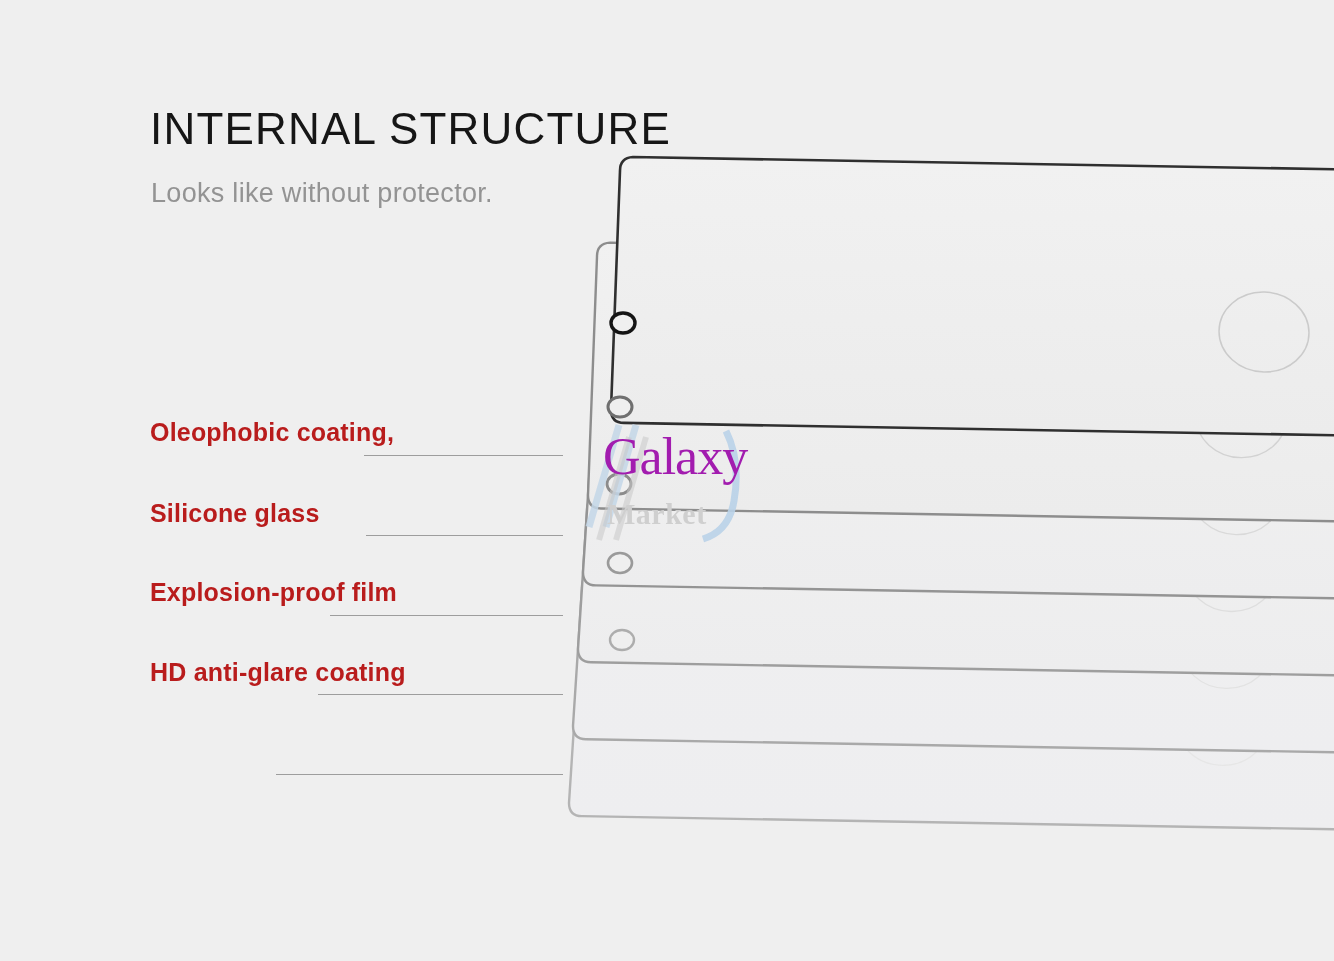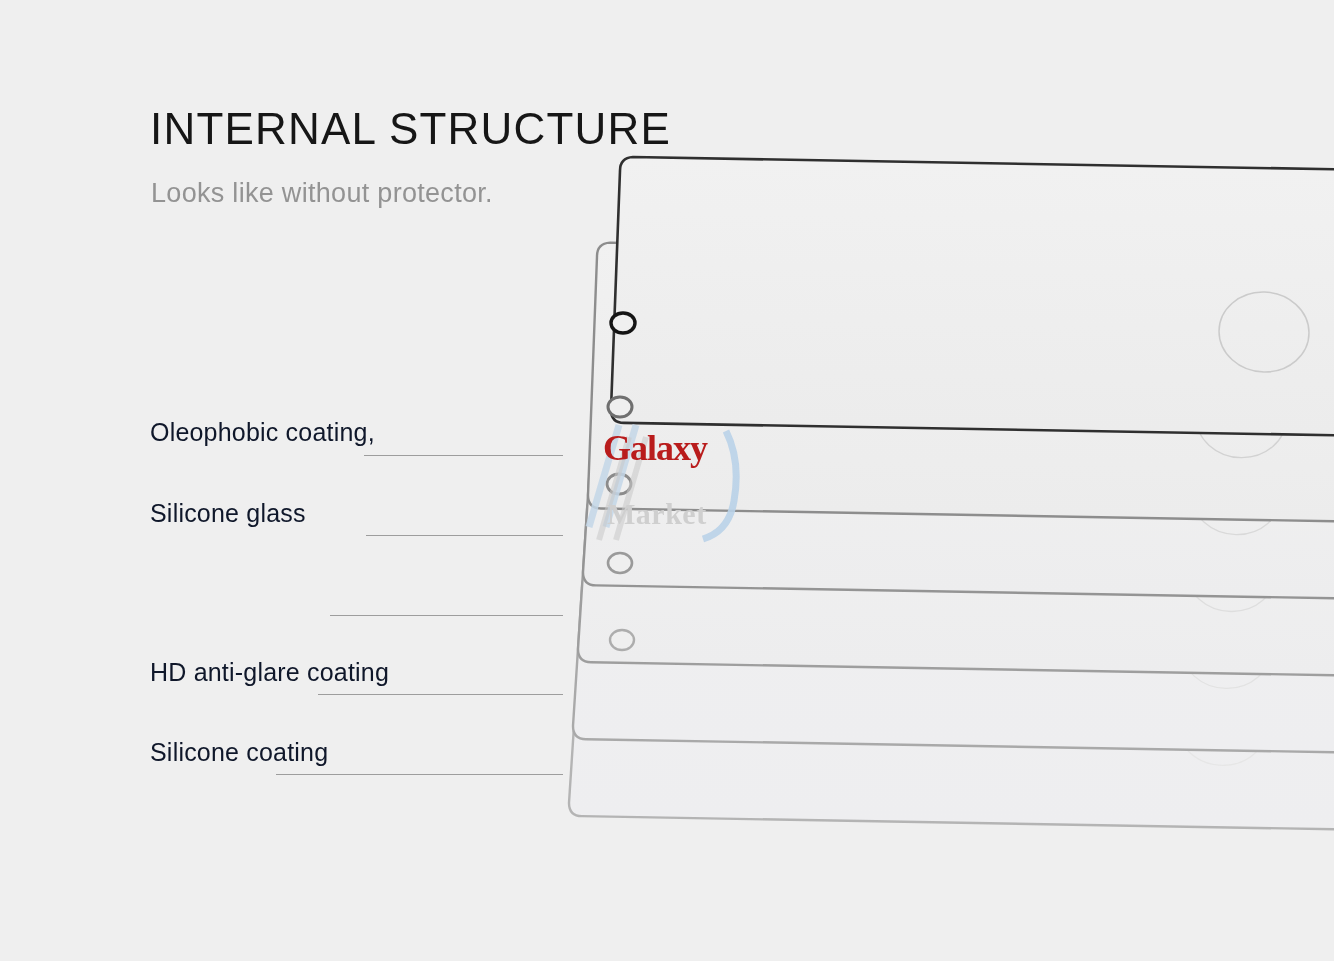--- a/index.html
+++ b/index.html
@@ -29,43 +29,43 @@
     position:absolute;left:151px;top:178px;
     font-size:27px;
     font-weight:300;
     color:#939393;
     letter-spacing:0.3px;
     white-space:nowrap;
   }
   .layer-label{
     position:absolute;
     font-size:25px;
-    font-weight:400;
-    color:#0f172a;
+    font-weight:700;
+    color:#b91c1c;
     white-space:nowrap;
     letter-spacing:0.2px;
   }
   .leader{
     position:absolute;
     height:1px;
     background:#9d9d9d;
   }
   
   #art{position:absolute;left:0;top:0;width:1334px;height:961px;}
   
   #watermark{
     position:absolute;left:575px;top:415px;
     width:230px;height:140px;
     pointer-events:none;
   }
   #wm-galaxy{
     position:absolute;left:28px;top:12px;
-    font-size:36px;
-    font-weight:700;
-    color:#b91c1c;
+    font-size:52px;
+    font-weight:400;
+    color:#a21caf;
     letter-spacing:-1px;
     font-family:"Liberation Serif", serif;
   }
   #wm-market{
     position:absolute;left:32px;top:82px;
     font-size:30px;
     font-weight:700;
     color:#cfcfcf;
     letter-spacing:0.5px;
     font-family:"Liberation Serif", serif;
@@ -153,21 +153,21 @@
 
   <div id="title">INTERNAL STRUCTURE</div>
   <div id="subtitle">Looks like without protector.</div>
 
   <div class="layer-label" style="left:150px;top:418px;">Oleophobic coating,</div>
   <div class="leader" style="left:364px;top:455px;width:199px;"></div>
 
   <div class="layer-label" style="left:150px;top:499px;">Silicone glass</div>
   <div class="leader" style="left:366px;top:535px;width:197px;"></div>
 
+  <div class="layer-label" style="left:150px;top:578px;">Explosion-proof film</div>
   <div class="leader" style="left:330px;top:615px;width:233px;"></div>
 
   <div class="layer-label" style="left:150px;top:658px;text-align:center;">HD anti-glare coating</div>
   <div class="leader" style="left:318px;top:694px;width:245px;"></div>
 
-  <div class="layer-label" style="left:150px;top:738px;">Silicone coating</div>
   <div class="leader" style="left:276px;top:774px;width:287px;"></div>
 
 </div>
 
 </body></html>

